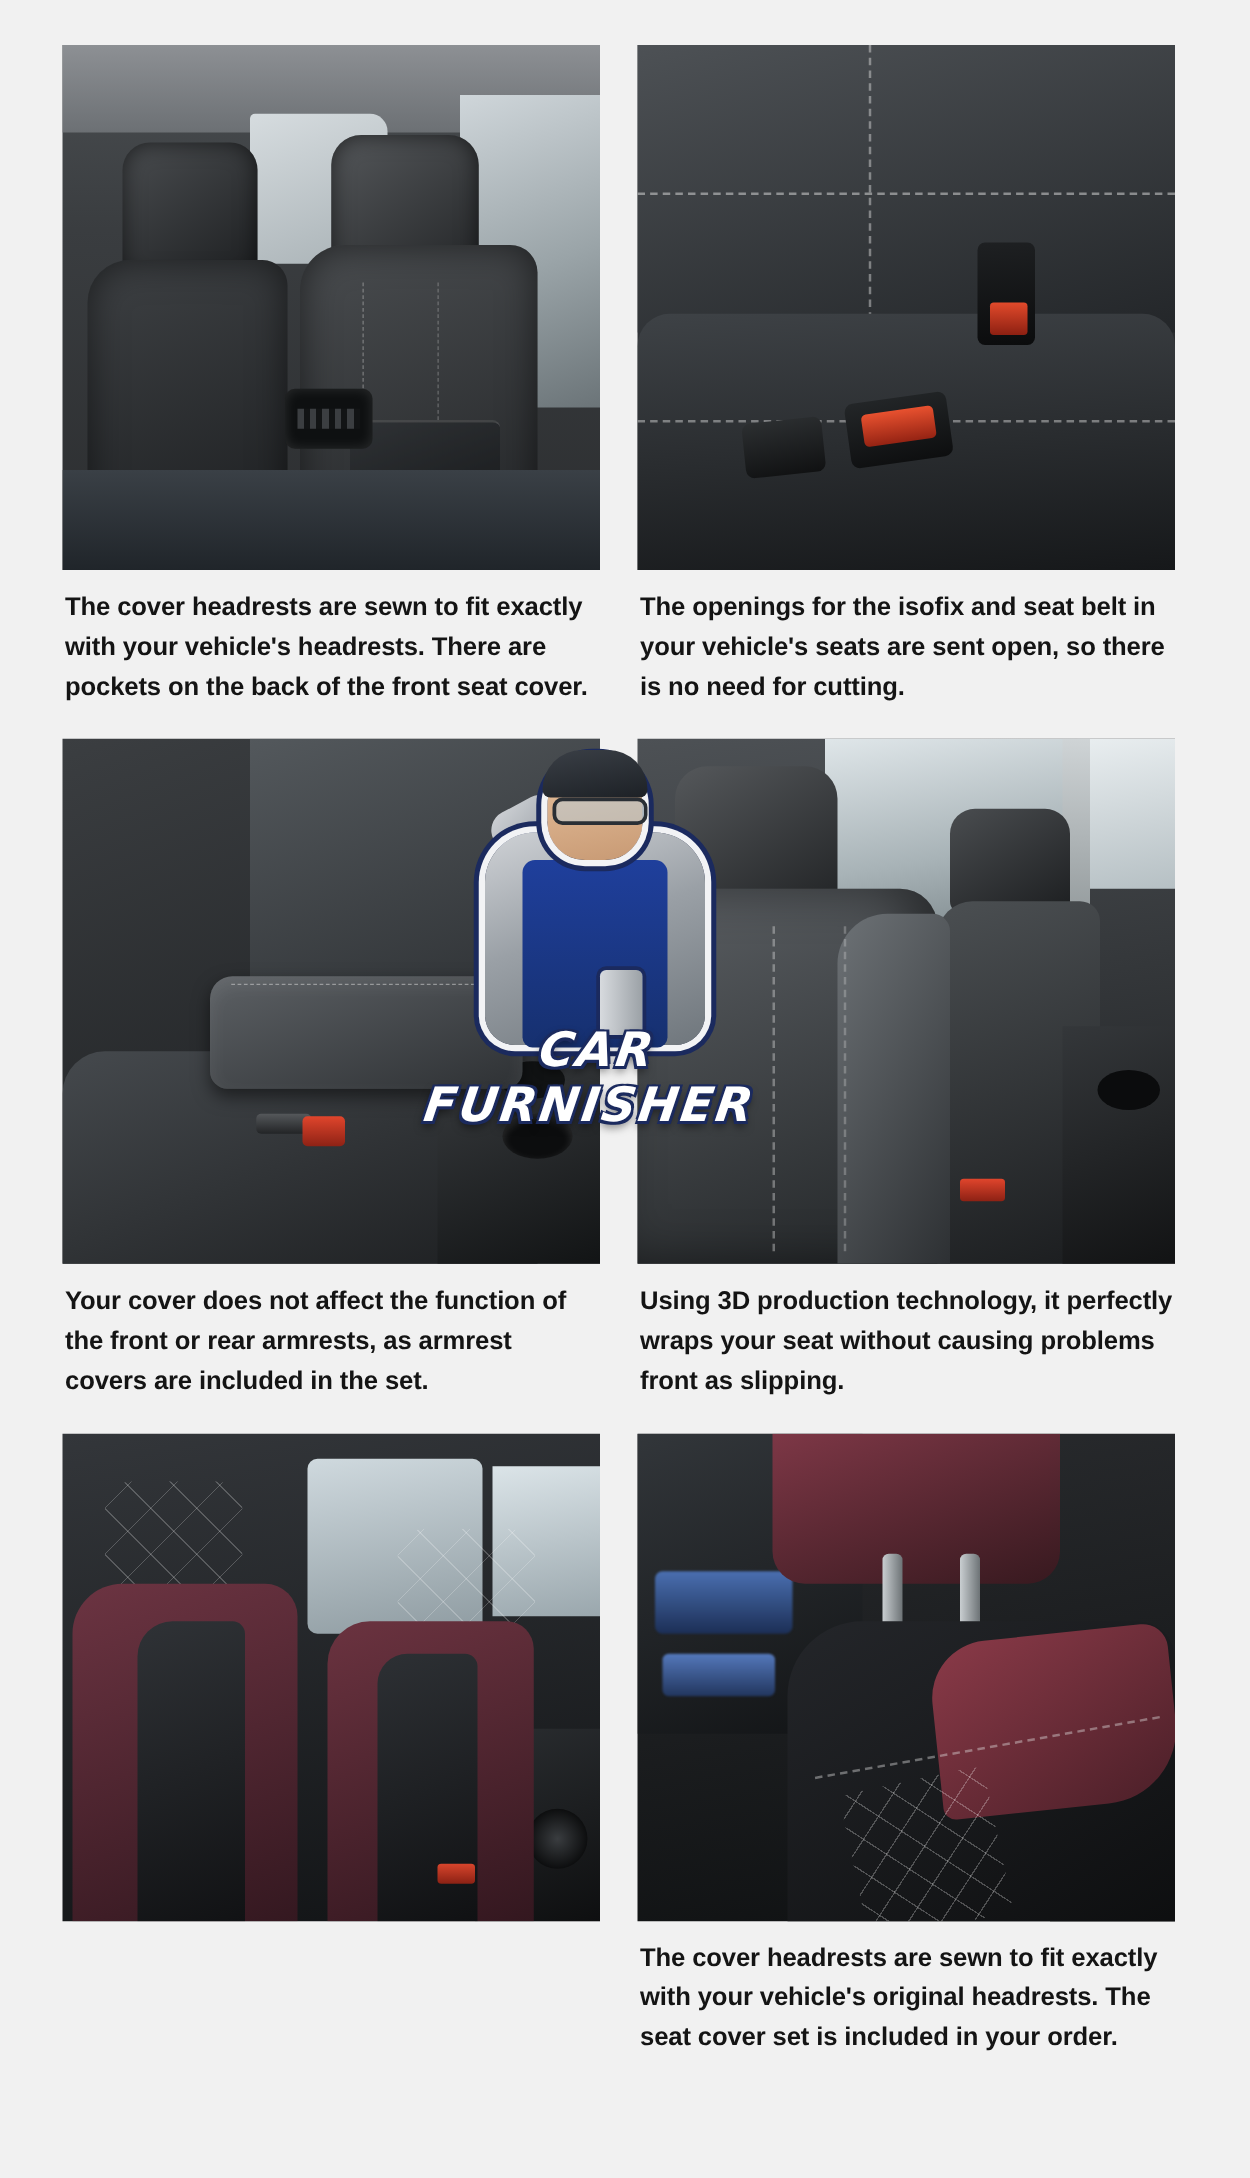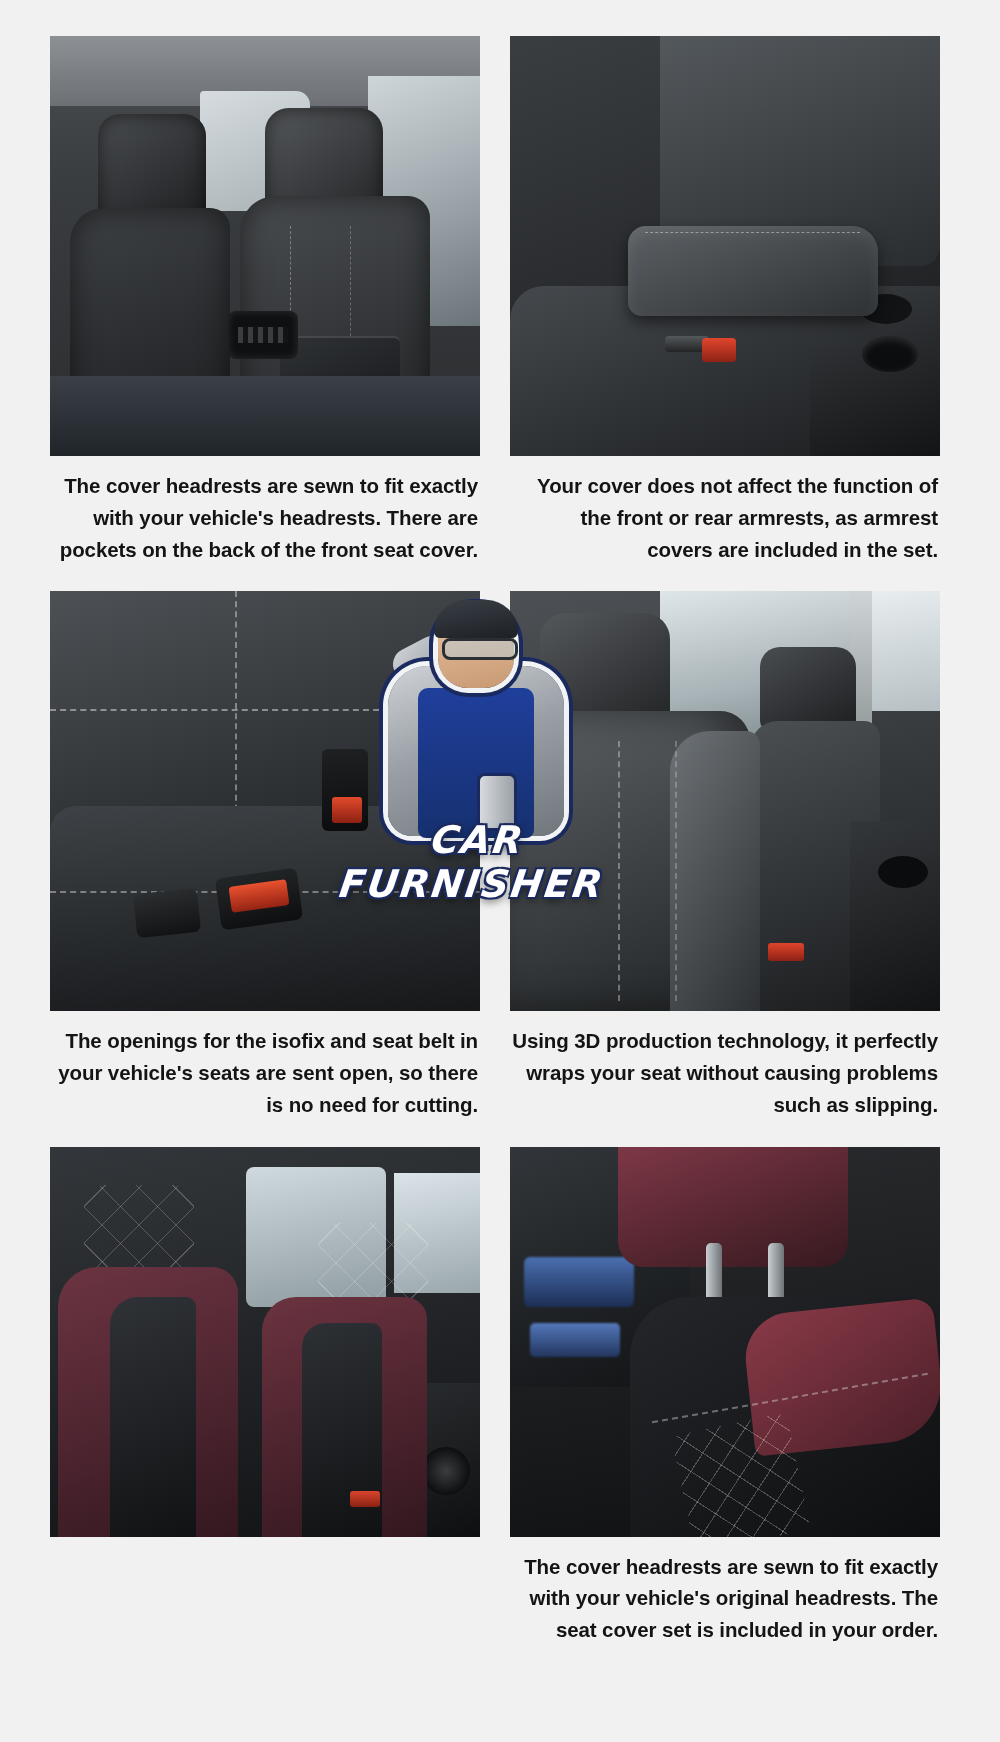--- a/index.html
+++ b/index.html
@@ -24,21 +24,20 @@
     position: relative;
   }
   .grid {
     display: grid;
     grid-template-columns: 430px 430px;
     column-gap: 30px;
     row-gap: 0px;
   }
   .cell {
     position: relative;
-    text-align: right;
   }
   .photo {
     width: 430px;
     height: 420px;
     position: relative;
     overflow: hidden;
     background: #2a2a2a;
   }
   .photo.short {
     height: 390px;
@@ -479,68 +478,68 @@
         <div class="layer seatR"></div>
         <div class="layer stitch1"></div>
         <div class="layer stitch2"></div>
         <div class="layer pocket"></div>
         <div class="layer vent"></div>
         <div class="layer rearseat"></div>
       </div>
       <div class="caption">The cover headrests are sewn to fit exactly with your vehicle's headrests. There are pockets on the back of the front seat cover.</div>
     </div>
 
-    <div class="cell">
-      <div class="photo p2">
-        <div class="layer back"></div>
-        <div class="layer seatbase"></div>
-        <div class="layer console"></div>
-        <div class="layer cupholder2"></div>
-        <div class="layer cupholder"></div>
-        <div class="layer armrest"></div>
-        <div class="layer stitchA"></div>
-        <div class="layer lever"></div>
-        <div class="layer buckle"></div>
-      </div>
-      <div class="caption">Your cover does not affect the function of the front or rear armrests, as armrest covers are included in the set.</div>
-    </div>
-
     <div class="cell row2">
       <div class="photo p3">
         <div class="layer backrest"></div>
         <div class="layer seam1"></div>
         <div class="layer seam2"></div>
         <div class="layer cushion"></div>
         <div class="layer seam3"></div>
         <div class="layer buckleA"></div>
         <div class="layer buckleAred"></div>
         <div class="layer isofix"></div>
         <div class="layer buckleB"></div>
         <div class="layer buckleBred"></div>
       </div>
       <div class="caption">The openings for the isofix and seat belt in your vehicle's seats are sent open, so there is no need for cutting.</div>
+    </div>
+
+    <div class="cell">
+      <div class="photo p2">
+        <div class="layer back"></div>
+        <div class="layer seatbase"></div>
+        <div class="layer console"></div>
+        <div class="layer cupholder2"></div>
+        <div class="layer cupholder"></div>
+        <div class="layer armrest"></div>
+        <div class="layer stitchA"></div>
+        <div class="layer lever"></div>
+        <div class="layer buckle"></div>
+      </div>
+      <div class="caption">Your cover does not affect the function of the front or rear armrests, as armrest covers are included in the set.</div>
     </div>
 
     <div class="cell row2">
       <div class="photo p4">
         <div class="layer win"></div>
         <div class="layer win2"></div>
         <div class="layer pillar"></div>
         <div class="layer headrest2"></div>
         <div class="layer headrest"></div>
         <div class="layer seatback2"></div>
         <div class="layer console4"></div>
         <div class="layer cup4"></div>
         <div class="layer seatback"></div>
         <div class="layer bolster"></div>
         <div class="layer st1"></div>
         <div class="layer st2"></div>
         <div class="layer redtab"></div>
       </div>
-      <div class="caption">Using 3D production technology, it perfectly wraps your seat without causing problems such as slipping.</div>
+      <div class="caption">Using 3D production technology, it perfectly wraps your seat without causing problems front as slipping.</div>
     </div>
 
     <div class="cell">
       <div class="photo p5 short">
         <div class="layer glass"></div>
         <div class="layer glass2"></div>
         <div class="layer hdr-a quilt"></div>
         <div class="layer hdr-b quilt"></div>
         <div class="layer door"></div>
         <div class="layer speaker"></div>

